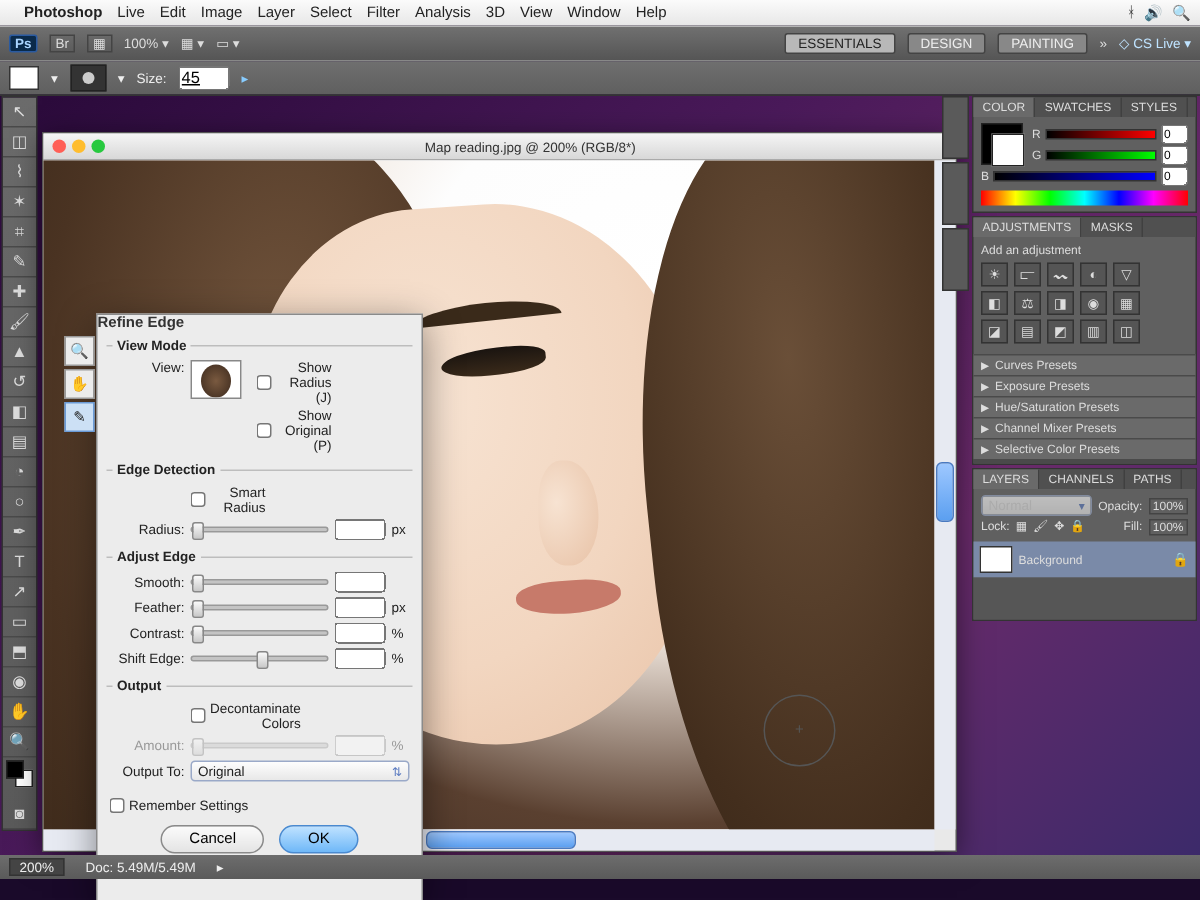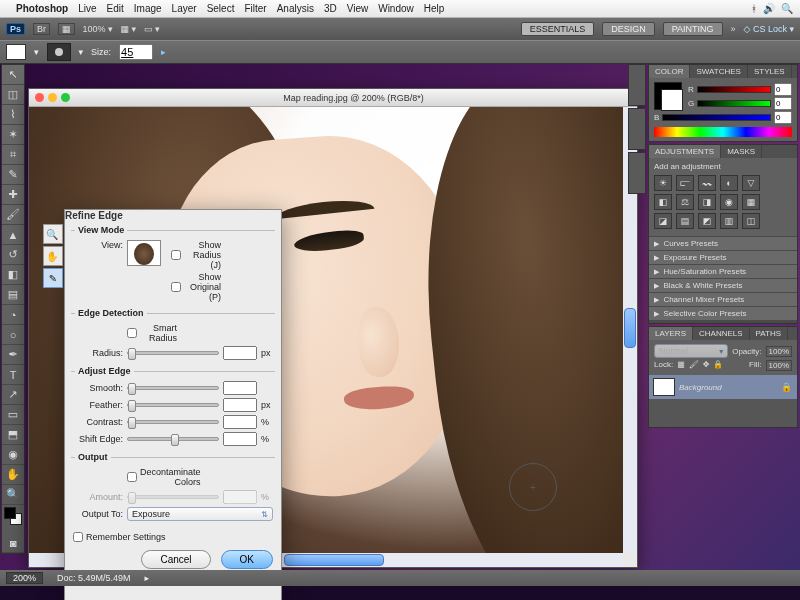--- a/index.html
+++ b/index.html
@@ -58,21 +58,21 @@
   .row .slider { flex:1; height:4px; background:#c4c4c4; border:1px solid #999; border-radius:2px; position:relative; }
   .row .slider .knob { position:absolute; left:0; top:-4px; width:8px; height:12px; background:linear-gradient(#fafafa,#c8c8c8); border:1px solid #888; border-radius:2px; }
   .row input[type=text] { width:32px; font-size:9px; text-align:right; padding:0 15px; }
   .row .unit { width:12px; font-size:9px; }
   .view-thumb { width:34px; height:26px; background:#fff; border:1px solid #888; display:inline-block; position:relative; overflow:hidden; }
   .view-thumb::after { content:""; position:absolute; left:6px; top:2px; width:20px; height:22px; background:radial-gradient(ellipse,#7a5a40 0%,#3a281c 100%); border-radius:50%; }
   .chk { display:flex; align-items:center; gap:3px; font-size:9px; }
   .chk input { width:10px; height:10px; }
   .select { flex:1; background:linear-gradient(#fdfdfd,#e8e8e8); border:1px solid #9aa9c8; border-radius:3px; padding:1px 4px; font-size:9px; display:flex; justify-content:space-between; align-items:center; }
   .select .arrow { color:#5a7ac0; font-size:8px; }
-  .btnrow { display:flex; justify-content:flex-end; gap:10px; margin-top:8px; }
+  .btnrow { display:flex; justify-content:center; gap:10px; margin-top:8px; }
   .btn { padding:3px 18px; border:1px solid #8a8a8a; border-radius:10px; font-size:10px; background:linear-gradient(#fbfbfb,#e4e4e4); }
   .btn.primary { background:linear-gradient(#bfe2ff,#6fb8f8); border-color:#4a8ad0; }
   .dlg-tools { position:absolute; left:-22px; top:14px; width:20px; display:flex; flex-direction:column; gap:2px; }
   .dlg-tools .t { width:20px; height:20px; background:#ececec; border:1px solid #999; display:flex; align-items:center; justify-content:center; font-size:10px; }
   .dlg-tools .t.sel { background:#cce0f5; border-color:#6a9ad6; }
   
   .panels { position:absolute; right:2px; top:0; width:150px; display:flex; flex-direction:column; gap:2px; }
   .panel { background:#606060; border:1px solid #333; color:#ddd; font-size:8px; }
   .panel .tabs { display:flex; background:#505050; }
   .panel .tab { padding:2px 6px; border-right:1px solid #404040; }
@@ -83,21 +83,21 @@
   .rgbslider { display:flex; align-items:center; gap:3px; margin:1px 0; }
   .rgbslider .bar { flex:1; height:7px; border:1px solid #333; }
   .bar.r{background:linear-gradient(90deg,#000,#f00);} .bar.g{background:linear-gradient(90deg,#000,#0f0);} .bar.b{background:linear-gradient(90deg,#000,#00f);}
   .rgbslider input { width:18px; font-size:8px; }
   .adjrow { display:flex; gap:4px; margin:3px 0; }
   .adjrow .ic { width:18px; height:16px; background:#555; border:1px solid #333; display:flex; align-items:center; justify-content:center; font-size:9px; }
   .accordion { background:#6a6a6a; border-top:1px solid #4a4a4a; padding:2px 5px; display:flex; align-items:center; gap:4px; }
   .accordion .tri { font-size:7px; }
   .layerrow { display:flex; align-items:center; gap:4px; padding:3px 4px; background:#7a8aa8; }
   .layerrow .thumb { width:22px; height:18px; background:#fff; border:1px solid #333; }
-  .layerrow .name { font-style:italic; }
+  .layerrow .name { }
   .layerrow .lock { margin-left:auto; font-size:9px; }
   .collapse-stubs { position:absolute; right:154px; top:0; width:18px; display:flex; flex-direction:column; gap:2px; }
   .collapse-stubs .stub { height:42px; background:#5a5a5a; border:1px solid #333; }
 </style>
 </head>
 <body>
 
 <div class="mac-menubar">
   <span class="apple"></span>
   <span class="app-name">Photoshop</span>
@@ -125,21 +125,21 @@
   <span style="border:1px solid #444;padding:0 3px;">Br</span>
   <span style="border:1px solid #444;padding:0 3px;">▦</span>
   <span>100% ▾</span>
   <span>▦ ▾</span>
   <span>▭ ▾</span>
   <span class="spacer" style="flex:1"></span>
   <span class="ws-btn active">ESSENTIALS</span>
   <span class="ws-btn">DESIGN</span>
   <span class="ws-btn">PAINTING</span>
   <span>»</span>
-  <span class="cslive">◇ <span>CS Lock</span> ▾</span>
+  <span class="cslive">◇ <span>CS Live</span> ▾</span>
 </div>
 
 <div class="option-bar">
   <span class="swatch"></span>
   <span>▾</span>
   <span class="brushprev">
       <span style="width:8px;height:8px;background:#ccc;border-radius:50%;"></span>
     </span>
   <span>▾</span>
   <span>Size:</span>
@@ -300,21 +300,21 @@
           <label style="color:#999;">Amount:</label>
           <div class="slider" style="opacity:.4;">
             <div class="knob"></div>
           </div>
           <input type="text" disabled="" value="" style="">
           <span class="unit" style="color:#999;">%</span>
         </div>
       <div class="row">
           <label>Output To:</label>
         <div class="select">
-            <span>Exposure</span>
+            <span>Original</span>
             <span class="arrow">⇅</span>
           </div>
       </div>
     </div>
     <div style="padding:4px 8px;">
       <label class="chk">
           <input type="checkbox" style="">
           <span>Remember Settings</span>
         </label>
       <div class="btnrow">
@@ -392,24 +392,20 @@
           <span class="tri">▶</span>
           <span>Curves Presets</span>
         </div>
       <div class="accordion">
           <span class="tri">▶</span>
           <span>Exposure Presets</span>
         </div>
       <div class="accordion">
           <span class="tri">▶</span>
           <span>Hue/Saturation Presets</span>
-        </div>
-      <div class="accordion">
-          <span class="tri">▶</span>
-          <span>Black &amp; White Presets</span>
         </div>
       <div class="accordion">
           <span class="tri">▶</span>
           <span>Channel Mixer Presets</span>
         </div>
       <div class="accordion">
           <span class="tri">▶</span>
           <span>Selective Color Presets</span>
         </div>
       <div style="height:3px;background:#4a4a4a;"></div>

